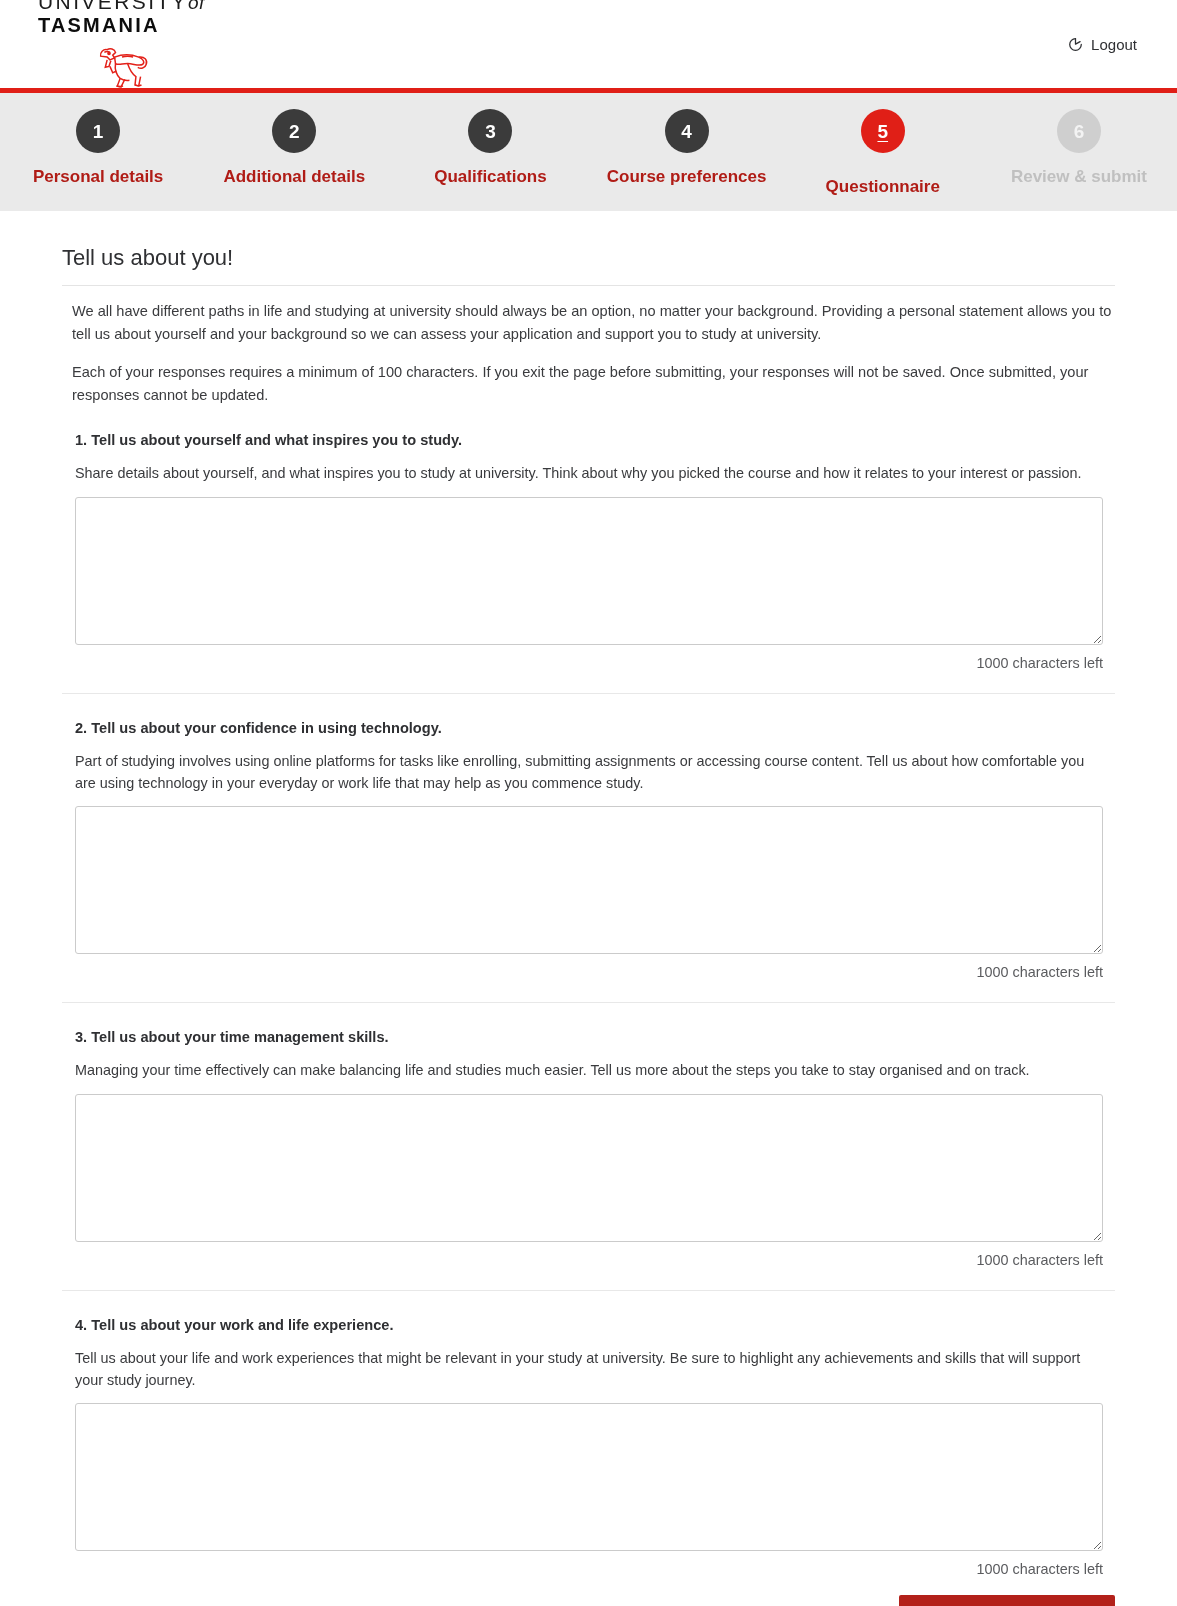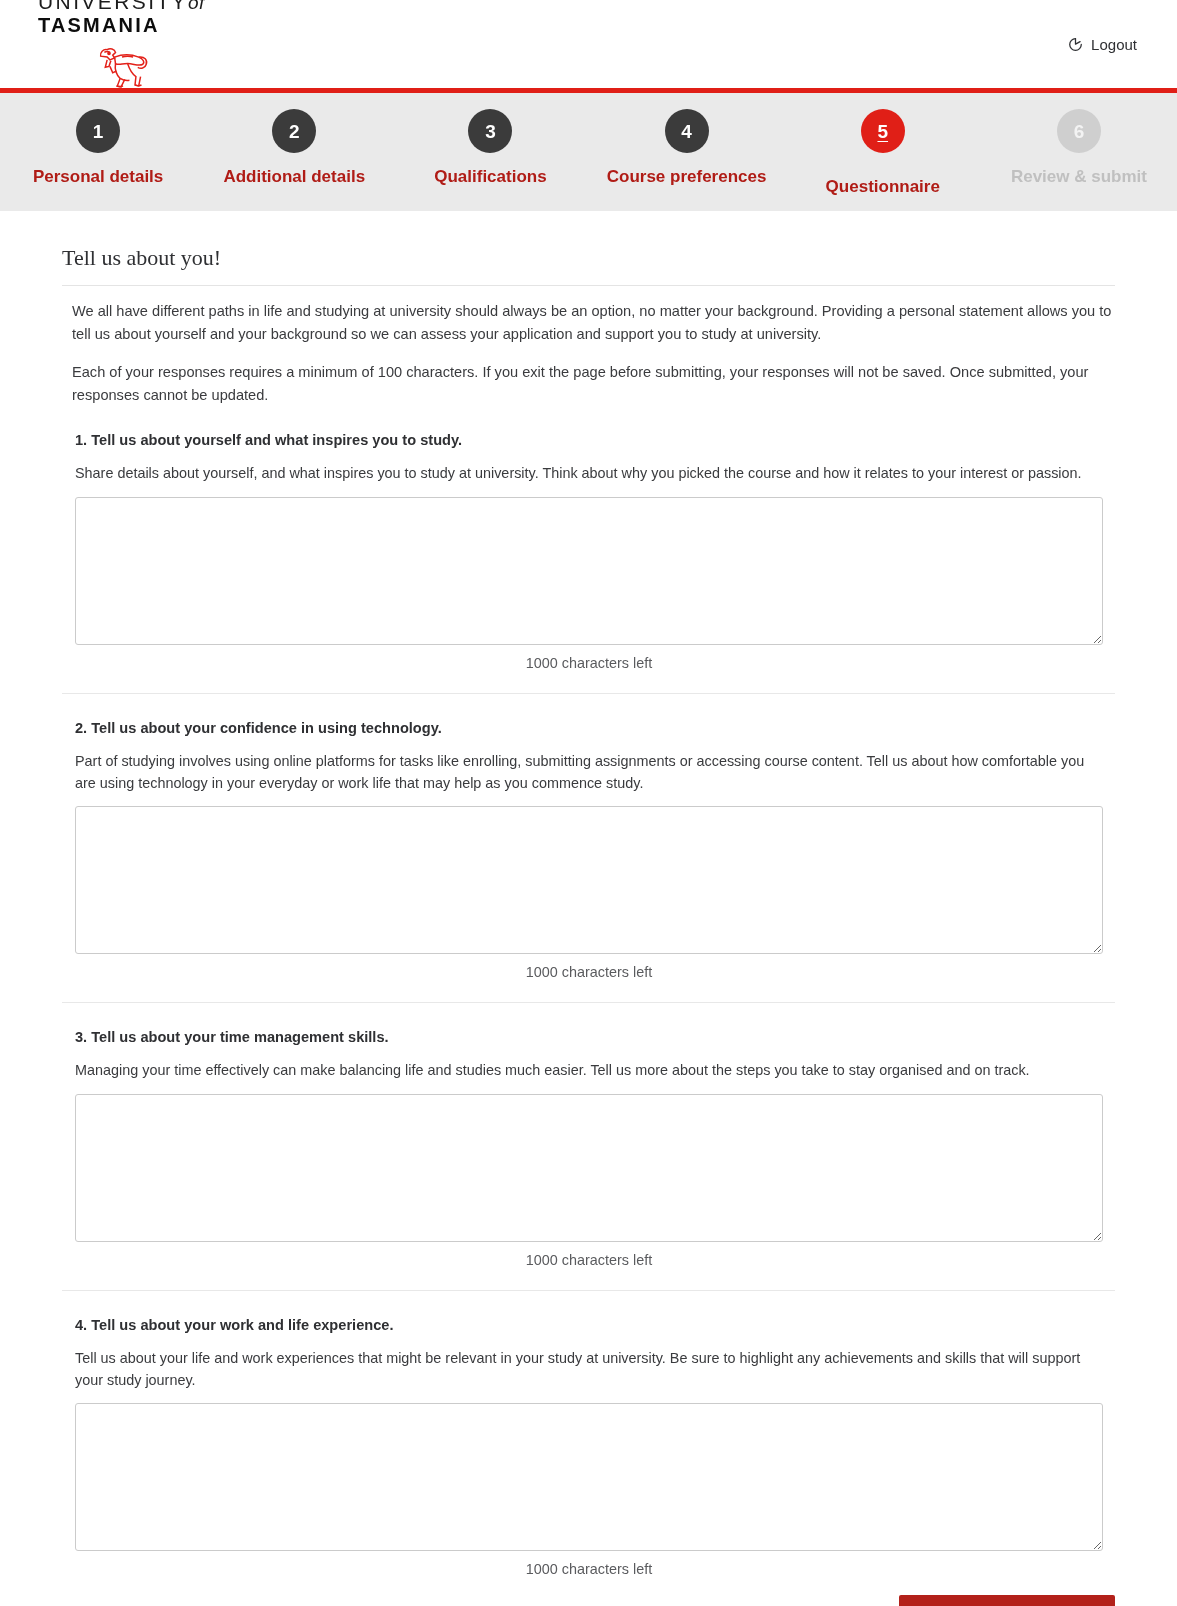--- a/index.html
+++ b/index.html
@@ -129,21 +129,20 @@
 
   
   .content {
     padding: 28px 62px 0 62px;
   }
   .page-title {
     font-size: 22px;
     font-weight: 400;
     color: #2f3033;
     margin: 6px 0 14px 0;
-    font-family: Liberation Serif, serif;
   }
   .hr-title {
     border: 0;
     border-top: 1px solid #e4e4e4;
     margin: 0 0 14px 0;
   }
   .intro p {
     font-size: 14.6px;
     line-height: 1.55;
     color: #3a3b3e;
@@ -181,21 +180,21 @@
     background: #fff;
     padding: 10px 12px;
     font-family: "Liberation Sans", sans-serif;
     font-size: 14px;
     color: #2f3033;
     resize: vertical;
     outline: none;
   }
   .counter {
     width: 1028px;
-    text-align: center;
+    text-align: right;
     font-size: 14.4px;
     color: #5a5b5e;
     margin-top: 10px;
   }
 
   
   .actions {
     display: flex;
     align-items: center;
     justify-content: flex-end;

